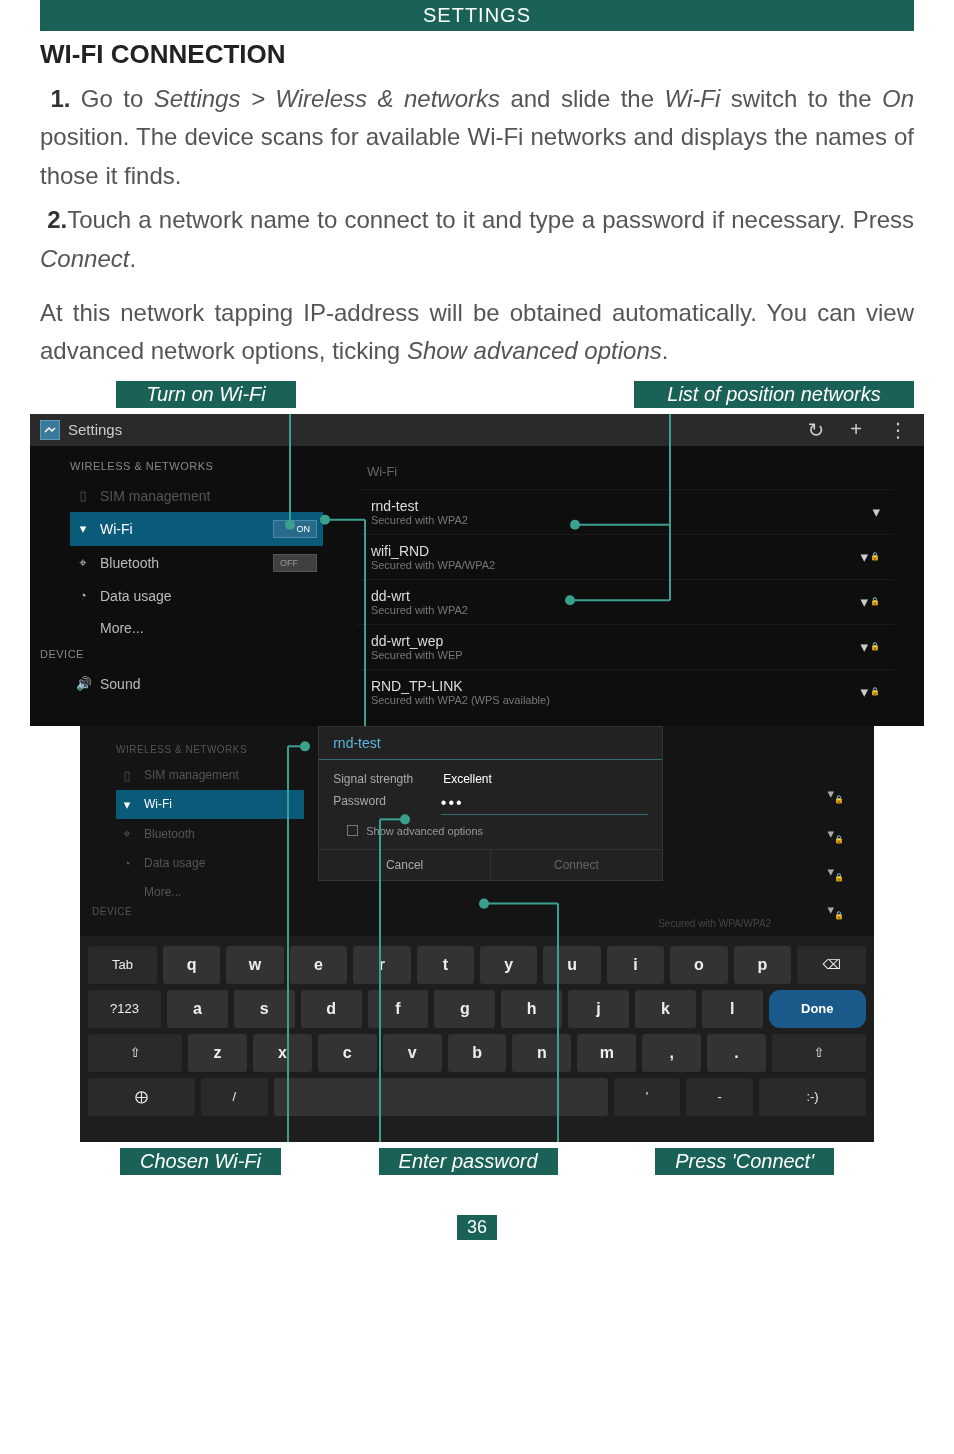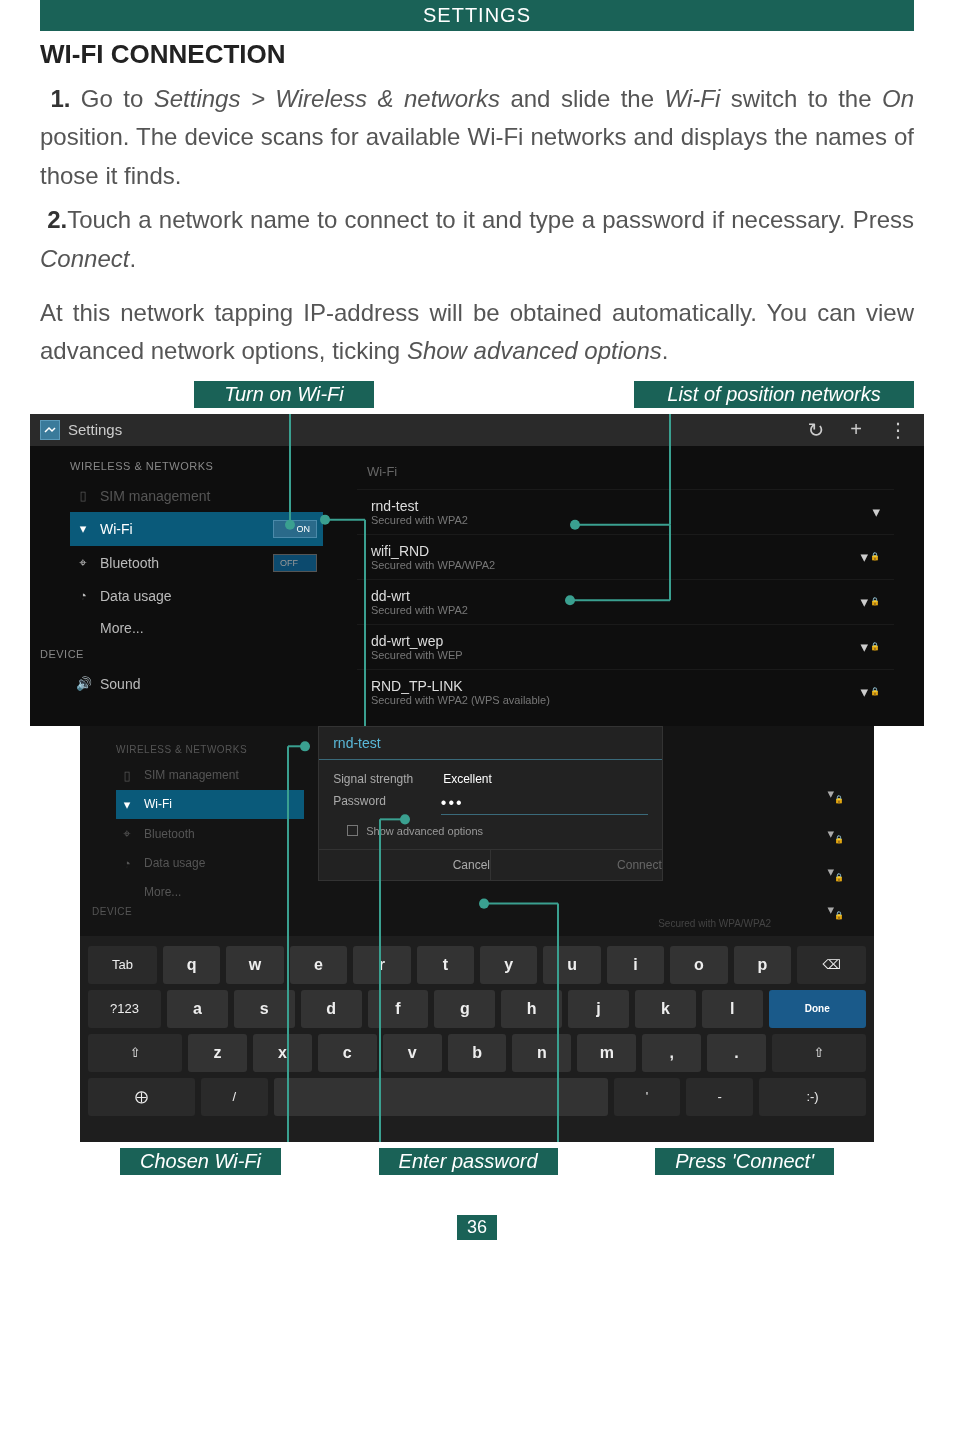--- a/index.html
+++ b/index.html
@@ -133,21 +133,21 @@
     background: #2a6a8a;
     border: 1px solid #4a8aaa;
     color: #fff;
     font-size: 9px;
     display: flex;
     align-items: center;
     justify-content: flex-end;
     padding: 0 6px;
   }
   .toggle.off {
-    background: #0c4a6e;
+    background: #404040;
     border: 1px solid #555;
     color: #999;
     justify-content: flex-start;
   }
   .sidebar-ic { width: 14px; text-align: center; font-size: 13px; }
 
   .ss-main {
     flex: 1;
     padding: 14px 30px 8px 14px;
   }
@@ -240,21 +240,21 @@
     gap: 8px;
     font-size: 11px;
     padding: 6px 0 4px 110px;
     color: #999;
   }
   .checkbox-row.sa { padding-left: 14px; }
   .cb { width: 11px; height: 11px; border: 1px solid #777; }
   .dialog-btns { display: flex; border-top: 1px solid #333; }
   .dialog-btns div {
     flex: 1;
-    text-align: right;
+    text-align: center;
     padding: 8px 0;
     font-size: 12px;
     color: #aaa;
   }
   .dialog-btns div:first-child { border-right: 1px solid #333; }
 
   
   .keyboard {
     background: #1e1e1e;
     padding: 10px 8px 26px 8px;
@@ -273,21 +273,21 @@
     display: flex;
     align-items: center;
     justify-content: center;
     height: 38px;
     border-radius: 3px;
     flex: 1;
     font-weight: bold;
   }
   .key.special { background: #2a2a2a; font-size: 13px; font-weight: normal; }
   .key.space { flex: 5; }
-  .key.done { background: #1a5a8a; color: #fff; flex: 1.6; font-size: 10px; font-weight: bold; }
+  .key.done { background: #1a5a8a; color: #fff; flex: 1.6; font-size: 13px; font-weight: bold; border-radius: 11px; }
   .key.tab { flex: 1.2; font-size: 13px; font-weight: normal; }
   .key.wide { flex: 1.6; }
   .key.med { flex: 1.2; }
   .key.bksp { flex: 1.2; }
 
   
   .pointer-svg {
     position: absolute;
     top: 0; left: 0;
     pointer-events: none;
@@ -328,21 +328,21 @@
 
   <p class="body-text">
     &nbsp;<span class="step-num">2.</span><span>Touch a network name to connect to it and type a password if necessary. Press </span><span class="italic">Connect</span><span>.</span>
   </p>
 
   <p class="body-text" style="margin-top:16px">
     <span>At this network tapping IP-address will be obtained automatically. You can view advanced network options, ticking </span><span class="italic">Show advanced options</span><span>.</span>
   </p>
 </div>
 
-<div class="callout-row" style="justify-content:flex-end; gap:260px; padding-left:68px;">
+<div class="callout-row" style="justify-content:space-between; gap:260px; padding-left:116px;">
   <div class="callout narrow">Turn on Wi-Fi</div>
   <div class="callout wide">List of position networks</div>
 </div>
 
 <div class="screenshot">
   <svg class="pointer-svg" width="100%" height="100%" viewBox="0 0 894 310" preserveAspectRatio="none">
     <line x1="260" y1="0" x2="260" y2="110" stroke="#3aa090" stroke-width="2"></line>
     <circle cx="260" cy="110" r="5" fill="#3aa090"></circle>
     <line x1="640" y1="0" x2="640" y2="110" stroke="#3aa090" stroke-width="2"></line>
     <line x1="640" y1="110" x2="545" y2="110" stroke="#3aa090" stroke-width="2"></line>

